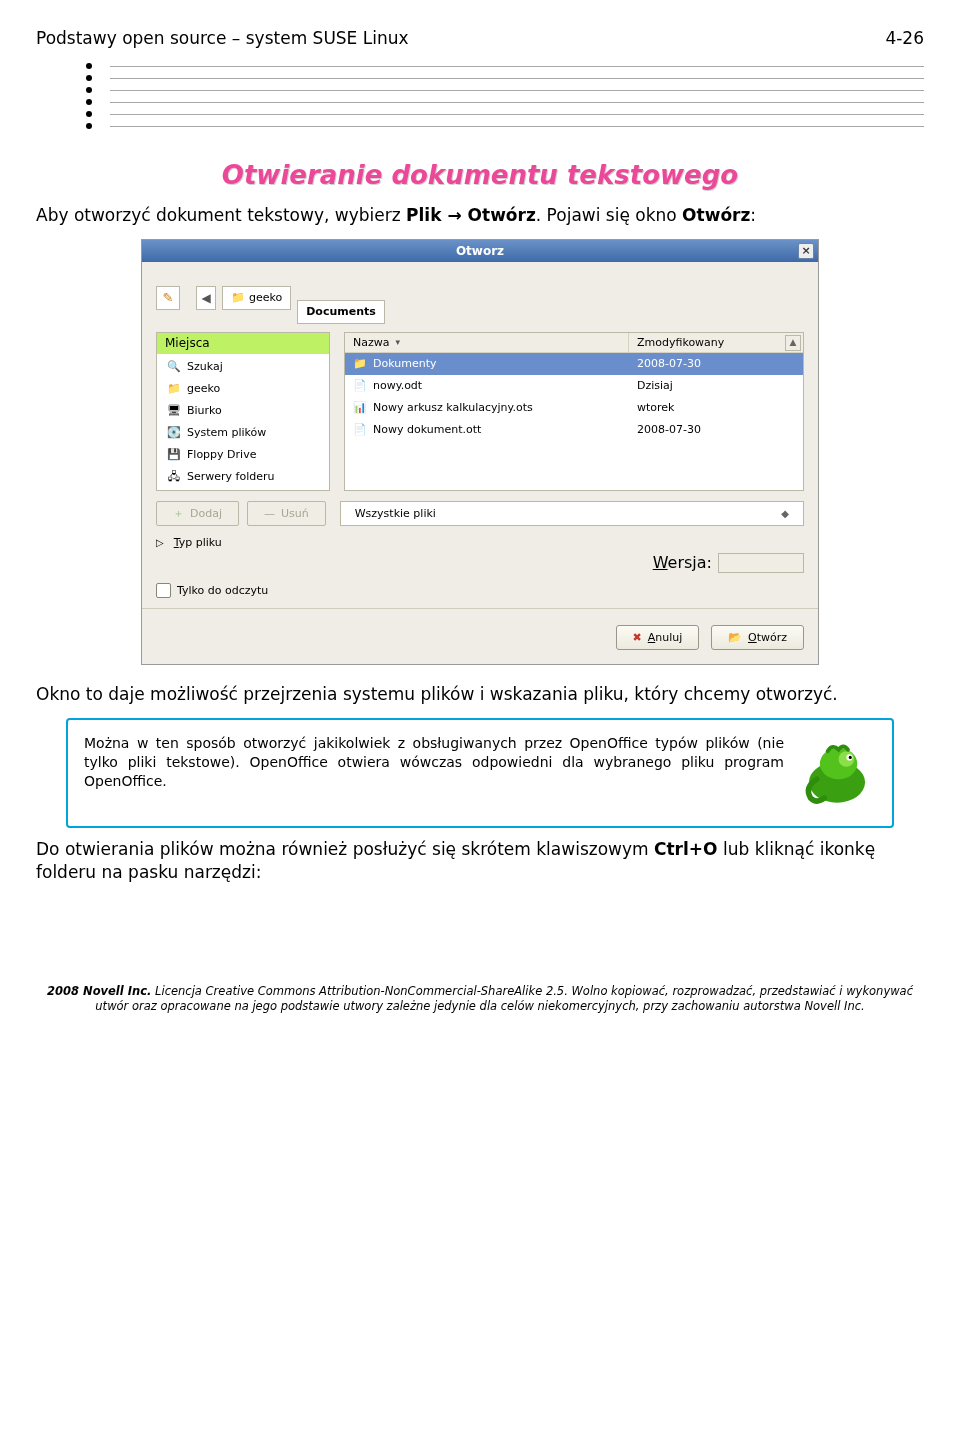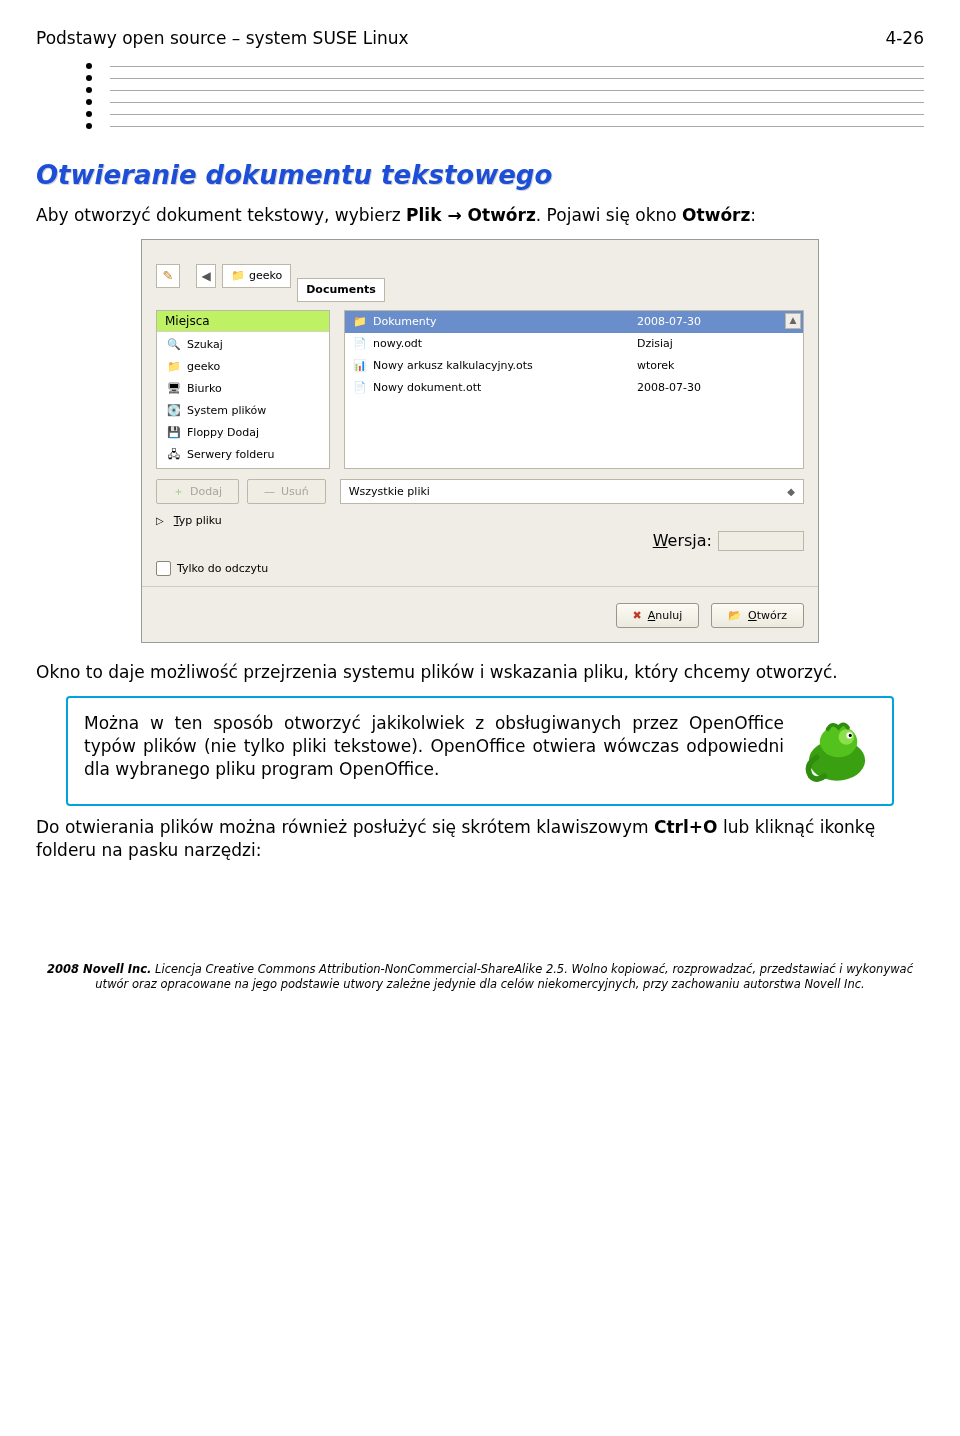--- a/index.html
+++ b/index.html
@@ -33,22 +33,23 @@
     width: 6px; height: 6px; border-radius: 50%; background:#000; flex:0 0 auto;
   }
   .rule .line {
     height: 1px; background: #a8a8a8; flex: 1;
   }
   h2.section {
     font-size: 26px;
     font-weight: bold;
     font-style: italic;
     margin: 4px 0 14px 0;
-    color: #1d4ed8;
+    color: #ec4899;
     text-shadow: 1px 1px 0 #d0d0d0;
+    text-align: center;
   }
   p.body {
     font-size: 17px;
     line-height: 1.35;
     margin: 0 0 12px 0;
   }
   .bold { font-weight: bold; margin-top: 48px; }
 
   
   .dialog {
@@ -135,21 +136,21 @@
   .actionrow {
     display:flex;align-items:center;gap:14px;
     padding: 10px 14px 6px 14px;
   }
   .smallbtns { display:flex;gap:8px; }
   .ghostbtn {
     border:1px solid #bcb8a8;background:#efede4;color:#a9a598;
     padding:4px 16px;font-size:11px;display:flex;align-items:center;gap:6px;border-radius:2px;
   }
   .filter {
-    flex:1;background:#fff;border:1px solid #bcb8a8;padding:5px 8px;font-size:11px;
+    flex:1;background:#fff;border:1px solid #bcb8a8;padding:5px 14px;font-size:11px;
     display:flex;align-items:center;justify-content:space-between;text-align:center;
   }
   .typ-row {
     display:flex;align-items:center;gap:10px;padding:4px 14px;font-size:11px;
   }
   .typ-row .tri { font-size:10px; }
   .ver-row {
     display:flex;justify-content:flex-end;padding:0 14px 10px;font-size:16px;
   }
   .ver-row .vbox {
@@ -180,21 +181,21 @@
     width:78px;height:78px;flex:0 0 auto;
   }
   .note {
     border: 2px solid #00a3de;
     border-radius: 4px;
     padding: 14px 16px;
     background:#fff;
     margin: 8px 30px 10px 30px;
     display:flex;gap:14px;align-items:flex-start;
   }
-  .note p { margin:0; font-size:17px; line-height:1.35; text-align:justify; }
+  .note p { margin:0; font-size:14px; line-height:1.35; text-align:justify; }
   .footer {
     font-size: 11.5px; font-style: italic; line-height:1.35;
     margin-top: 100px;
     text-align: center;
   }
   .footer .b1 { font-weight:bold; }
   .underline { text-decoration: underline; }
 </style>
 </head>
 <body>
@@ -233,20 +234,24 @@
 </div>
 
 <h2 class="section">Otwieranie dokumentu tekstowego</h2>
 
 <p class="body">
   <span>Aby otworzyć dokument tekstowy, wybierz </span>
   <span class="bold">Plik → Otwórz</span><span>. Pojawi się okno </span><span class="bold">Otwórz</span><span>:</span>
 </p>
 
 <div class="dialog">
+  <div class="dlg-title">
+    <span>Otworz</span>
+    <span class="close">×</span>
+  </div>
 
   <div class="pathbar">
     <span class="pencil">✎</span>
     <span class="sep"></span>
     <span class="nav-back">◀</span>
     <span class="crumb">
       <span class="mini-ico">📁</span>
       <span>geeko</span>
     </span>
     <span class="crumb active">
@@ -269,30 +274,37 @@
             <div class="place-item">
               <span class="mini-ico">🖥</span>
               <span>Biurko</span>
             </div>
             <div class="place-item">
               <span class="mini-ico">💽</span>
               <span>System plików</span>
             </div>
             <div class="place-item">
               <span class="mini-ico">💾</span>
-              <span>Floppy Dodaj</span>
+              <span>Floppy Drive</span>
             </div>
             <div class="place-item">
               <span class="mini-ico">🖧</span>
               <span>Serwery folderu</span>
             </div>
           </div>
     </div>
 
     <div class="filepane">
+      <div class="fp-hdr">
+        <div class="col-name">
+          <span>Nazwa</span>
+          <span style="font-size:9px;color:#555;">▾</span>
+        </div>
+        <div class="col-mod">Zmodyfikowany</div>
+      </div>
       <div id="file-rows">
             <div class="fp-row sel">
               <div class="c1">
                 <span class="mini-ico">📁</span>
                 <span>Dokumenty</span>
               </div>
               <div class="c2">2008-07-30</div>
             </div>
             <div class="fp-row">
               <div class="c1">

